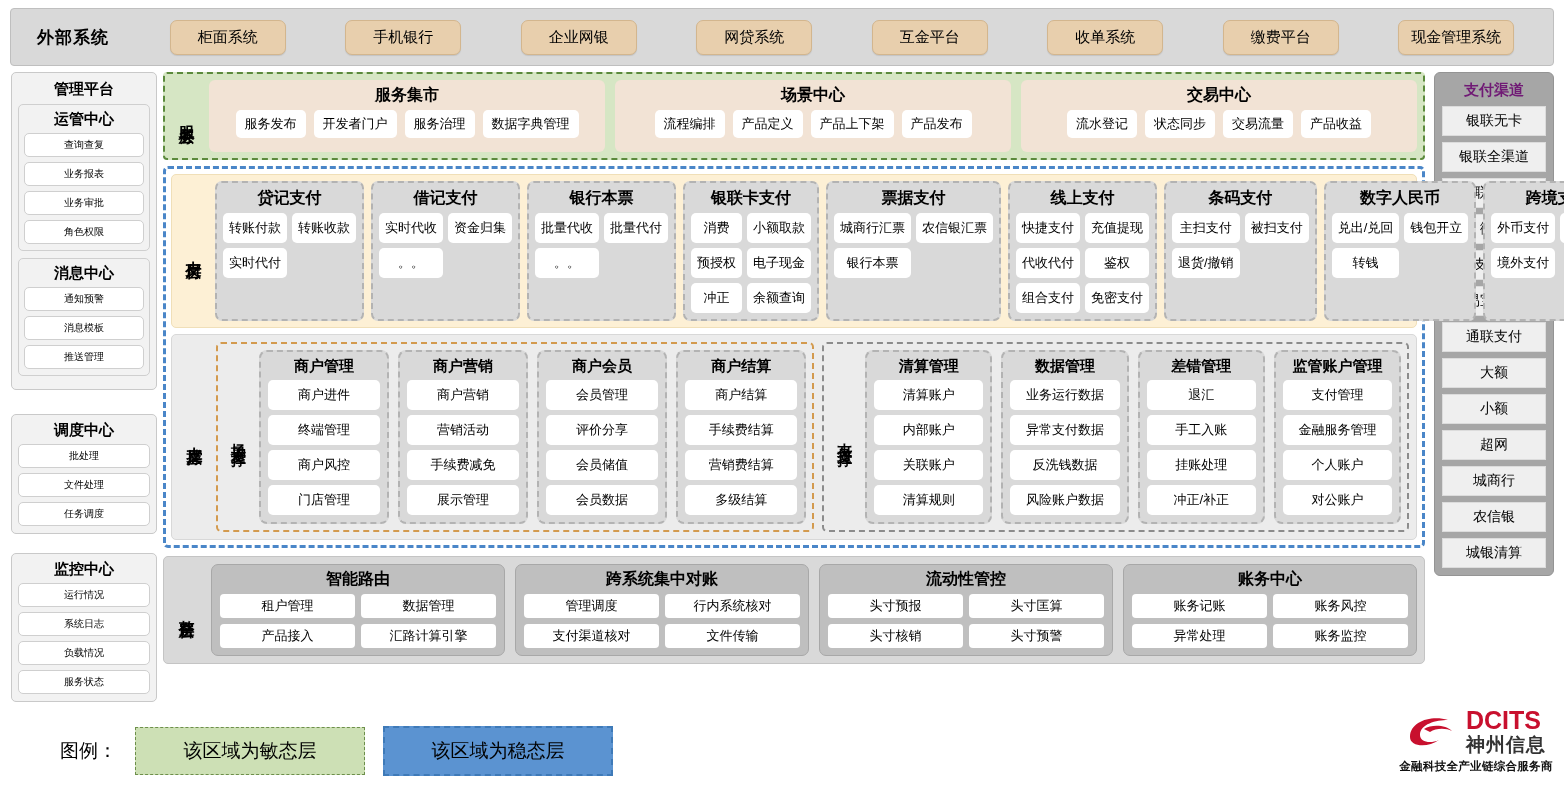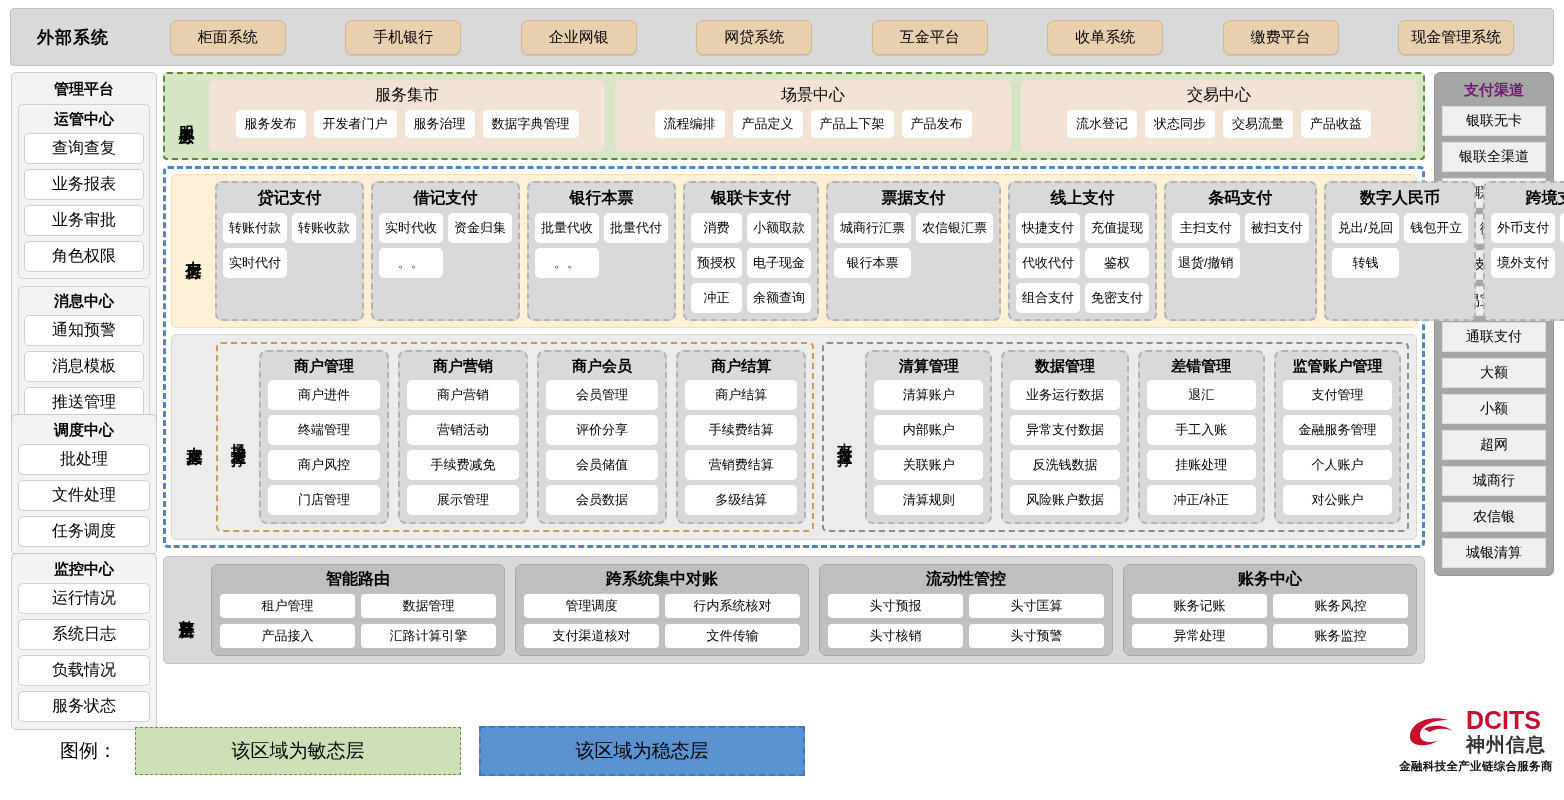--- a/index.html
+++ b/index.html
@@ -37,21 +37,21 @@
     padding: 4px 6px 6px 6px;
   }
   .mgmt-title { text-align:center; font-weight:bold; font-size:15px; padding: 3px 0 5px; }
   .mgmt-group {
     border: 1px solid #cfcfcf; border-radius: 5px; background: #f2f2f2;
     padding: 3px 5px 6px; margin-bottom: 7px;
   }
   .mgmt-group-title { text-align:center; font-weight:bold; font-size:15px; padding: 2px 0 4px; }
   .mgmt-item {
     background:#fff; border:1px solid #cfcfcf; border-radius:5px;
-    font-size:16px; text-align:center; padding:4px 0; margin-bottom:5px;
+    font-size:10px; text-align:center; padding:4px 0; margin-bottom:5px;
   }
   .mgmt-item:last-child { margin-bottom:0; }
   .mgmt-standalone {
     position:absolute; left:11px; width:146px;
     background:#f2f2f2; border:1px solid #c9c9c9; border-radius:5px;
     padding: 4px 6px 7px;
   }
 
   
   .channels {
@@ -76,21 +76,21 @@
   }
   .layer-label {
     width: 30px; flex:none; display:flex; align-items:center; justify-content:center;
     font-weight:bold; font-size:16px; line-height:1.05; text-align:center;
     writing-mode: vertical-rl; text-orientation: upright; letter-spacing: 2px;
   }
   .svc-card {
     flex:1; background:#f2e3d5; border-radius:6px; padding:4px 8px 6px;
     display:flex; flex-direction:column;
   }
-  .svc-card-title { text-align:center; font-weight:normal; font-size:16px; padding: 1px 0 4px; }
+  .svc-card-title { text-align:center; font-weight:bold; font-size:16px; padding: 1px 0 4px; }
   .svc-chips { display:flex; gap:8px; justify-content:center; }
   .svc-chip {
     background:#fff; border-radius:5px; font-size:13px; padding:5px 9px; white-space:nowrap;
   }
 
   
   .stable {
     margin-top: 6px; background:#ffffff; border: 3px dashed #4a86c8;
     border-radius: 5px; padding: 5px;
   }
@@ -154,21 +154,21 @@
   .int-cells { display:grid; grid-template-columns: 1fr 1fr; gap:6px; flex:1; }
   .int-cell {
     background:#fff; border-radius:4px; font-size:13px; text-align:center;
     display:flex; align-items:center; justify-content:center; white-space:nowrap;
   }
 
   
   .legend { position:absolute; left:60px; top:726px; display:flex; align-items:center; gap:18px; }
   .legend-label { font-size:19px; }
   .legend-chip {
-    font-size:19px; padding:10px 0; width:326px; text-align:center;
+    font-size:19px; padding:10px 0; width:230px; text-align:center;
   }
   .legend-agile { background:#cde0b5; border:1px dashed #6d8f4a; }
   .legend-stable { background:#5b93d1; border:2px dashed #3e7ab8; }
 
   
   .logo { position:absolute; left:1388px; top:708px; width:176px; text-align:center; }
   .logo-row { display:flex; align-items:center; justify-content:center; gap:4px; }
   .logo-text { text-align:left; line-height:1; }
   .logo-en { font-size:25px; font-weight:bold; color:#c8102e; letter-spacing:0px; }
   .logo-cn { font-size:19px; font-weight:bold; color:#333; letter-spacing:1px; margin-top:2px; }

